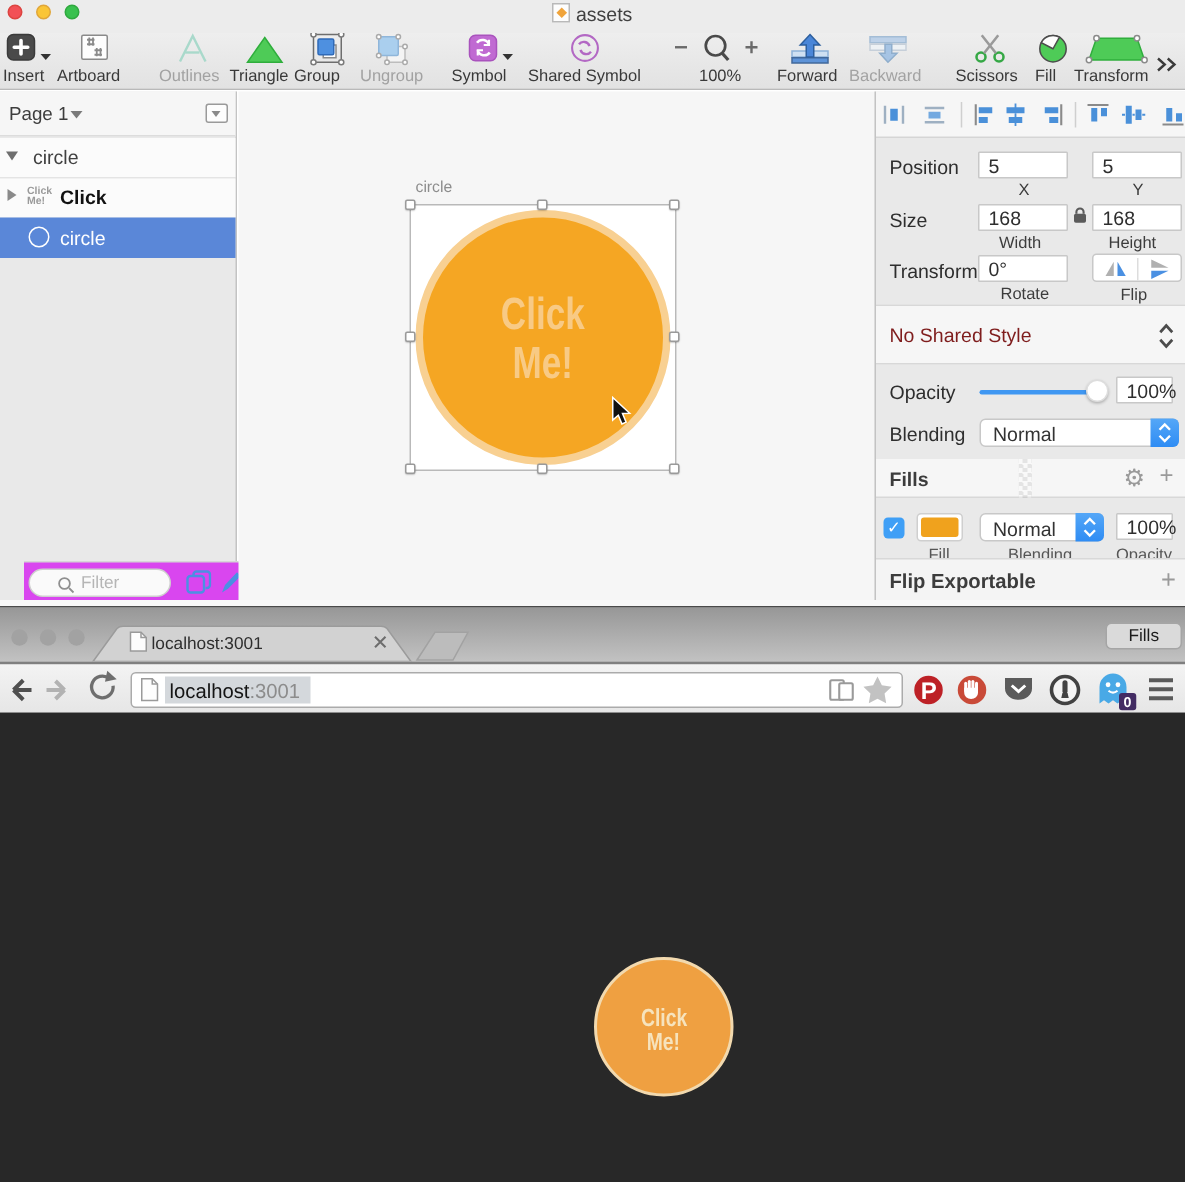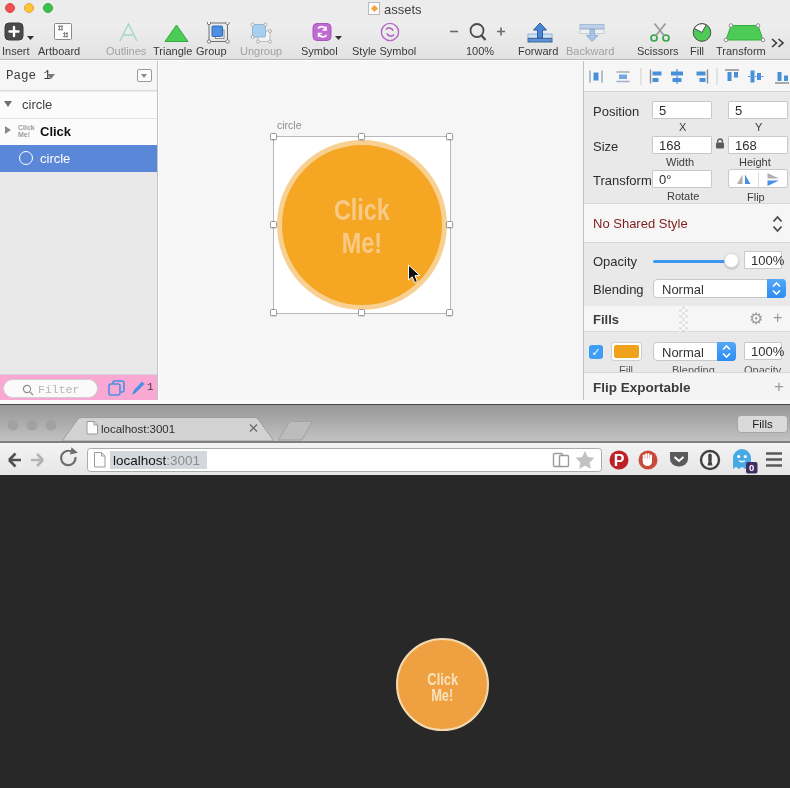--- a/index.html
+++ b/index.html
@@ -17,21 +17,21 @@
 #docicon { left:368px; top:2px; width:12px; height:13px; background:#fdfdfd; border:1px solid #b9b9b9; }
 #docicon:after { content:""; position:absolute; left:2.5px; top:2.5px; width:5px; height:5px; background:#f0a43b; transform:rotate(45deg); }
 
 
 #toolbar { left:0; top:22px; width:790px; height:38px; background:linear-gradient(#eeeeee,#e2e2e2); border-bottom:1px solid #b9b9b9; }
 .tlabel { position:absolute; top:45px; font-size:11px; color:#393939; white-space:nowrap; }
 .tlabel.dim { color:#a2a2a2; }
 
 
 #sidebar { left:0; top:61px; width:158px; height:339px; background:#e9e9e9; border-right:1px solid #c3c3c3; }
-#pagesrow { left:0; top:0; width:157px; height:30px; background:#f6f6f6; border-bottom:1px solid #dcdcdc;font-family:Liberation Mono, monospace; }
+#pagesrow { left:0; top:0; width:157px; height:30px; background:#f6f6f6; border-bottom:1px solid #dcdcdc; }
 #canvas { left:159px; top:61px; width:424px; height:339px; background:#f6f6f6; }
 #inspector { left:583px; top:61px; width:207px; height:339px; background:#e9e9e9; border-left:1px solid #c3c3c3; }
 
 
 #alignrow { left:0; top:0; width:207px; height:31px; background:#f6f6f6; border-bottom:1px solid #d5d5d5; }
 .ifield { position:absolute; background:#fff; border:1px solid #c8c8c8; border-radius:1px; font-size:13px; color:#2e2e2e; padding:1px 0 0 6px; }
 .ilabel { position:absolute; font-size:13px; color:#2e2e2e; }
 .slabel { position:absolute; font-size:11px; color:#3c3c3c; }
 
 
@@ -161,21 +161,21 @@
     <path d="M778.5 17 l4.5 4 -4.5 4"></path>
   </g>
 </svg>
 <div class="tlabel" style="left:2px;">Insert</div>
 <div class="tlabel" style="left:38px;">Artboard</div>
 <div class="tlabel dim" style="left:106px;">Outlines</div>
 <div class="tlabel" style="left:153px;">Triangle</div>
 <div class="tlabel" style="left:196px;">Group</div>
 <div class="tlabel dim" style="left:240px;">Ungroup</div>
 <div class="tlabel" style="left:301px;">Symbol</div>
-<div class="tlabel" style="left:352px;">Style Symbol</div>
+<div class="tlabel" style="left:352px;">Shared Symbol</div>
 <div class="tlabel" style="left:466px;">100%</div>
 <div class="tlabel" style="left:518px;">Forward</div>
 <div class="tlabel dim" style="left:566px;">Backward</div>
 <div class="tlabel" style="left:637px;">Scissors</div>
 <div class="tlabel" style="left:690px;">Fill</div>
 <div class="tlabel" style="left:716px;">Transform</div>
 
 <div class="abs" id="sidebar">
   <div class="abs" id="pagesrow">
     <div class="abs" style="left:6px; top:8px; font-size:12.5px; color:#3d3d3d;">Page 1</div>
@@ -192,21 +192,21 @@
   <div class="abs" style="left:0; top:58px; width:157px; height:26px; background:#fbfbfb;">
     <div class="abs" style="left:5px; top:7px; width:0; height:0; border-top:4.5px solid transparent; border-bottom:4.5px solid transparent; border-left:6px solid #8a8a8a;"></div>
     <div class="abs" style="left:18px; top:5px; font-size:7px; font-weight:bold; color:#9a9a9a; line-height:7px;">Click<br>Me!</div>
     <div class="abs" style="left:40px; top:5px; font-size:13px; font-weight:bold; color:#111;">Click</div>
   </div>
   <div class="abs" style="left:0; top:84px; width:157px; height:27px; background:#5a87d8;">
     <div class="abs" style="left:19px; top:6px; width:14px; height:14px; border:1.5px solid #fff; border-radius:50%;"></div>
     <div class="abs" style="left:40px; top:6px; font-size:13px; color:#fff;">circle</div>
   </div>
 
-  <div class="abs" style="left:0; top:313px; width:157px; height:26px; background:#f9a8d4; border-top:1px solid #d6d6d6;font-family:Liberation Mono, monospace;">
+  <div class="abs" style="left:16px; top:313px; width:157px; height:26px; background:#d946ef; border-top:1px solid #d6d6d6;">
     <div class="abs" style="left:3px; top:4px; width:95px; height:19px; background:#fafafa; border:1px solid #cfcfcf; border-radius:10px;">
       <svg class="abs" style="left:18px; top:3.5px;" width="12" height="12" viewBox="0 0 12 12">
           <circle cx="5" cy="5" r="3.6" fill="none" stroke="#8f8f8f" stroke-width="1.2"></circle>
           <line x1="8" y1="8" x2="11" y2="11" stroke="#8f8f8f" stroke-width="1.2"></line>
         </svg>
       <div class="abs" style="left:34px; top:2.5px; font-size:11.5px; color:#b5b5b5;">Filter</div>
     </div>
     <svg class="abs" style="left:108px; top:5px;" width="17" height="17" viewBox="0 0 17 17">
         <rect x="1" y="4" width="11" height="11" rx="2" fill="none" stroke="#4a90e2" stroke-width="1.6"></rect>
         <path d="M5 4 V3 a2 2 0 0 1 2-2 h7 a2 2 0 0 1 2 2 v7 a2 2 0 0 1-2 2 h-1" fill="none" stroke="#4a90e2" stroke-width="1.6"></path>

